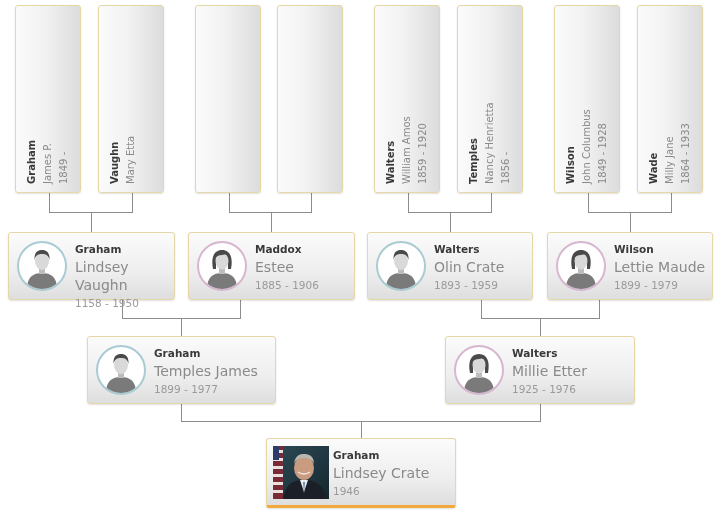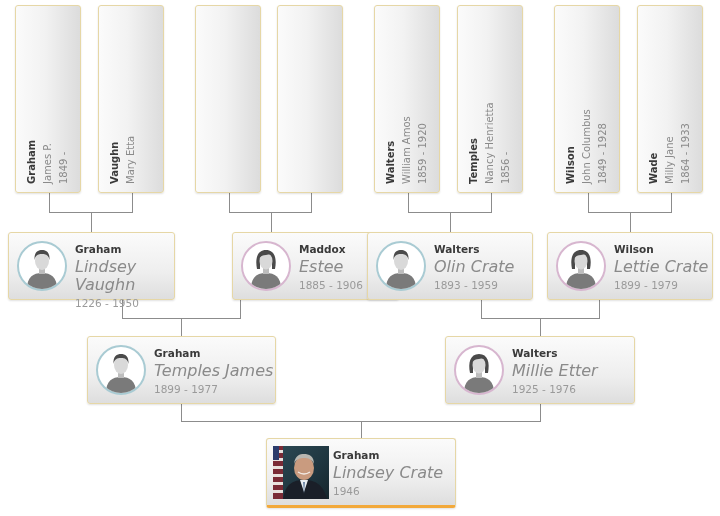--- a/index.html
+++ b/index.html
@@ -33,21 +33,21 @@
   }
   .avatar {
     position:absolute; left:8px; top:8px; width:50px; height:50px; border-radius:50%;
     background:#ffffff; box-sizing:border-box; overflow:hidden;
   }
   .avatar.male { border:2px solid #a9cbd3; }
   .avatar.female { border:2px solid #d7b6cf; }
   .avatar svg { position:absolute; left:0; top:0; }
   .info { position:absolute; left:66px; top:7px; }
   .info .surname { font-size:10.5px; font-weight:bold; color:#3a3a3a; line-height:18px; }
-  .info .given { font-size:16px; color:#8a8a8a; line-height:18px;font-style:italic; }
+  .info .given { font-size:14px; color:#8a8a8a; line-height:18px; }
   .info .dates { font-size:10.5px; color:#9a9a9a; line-height:18px; }
 
   .root { border-bottom:3px solid #f2a93b; height:70px; }
   .photo {
     position:absolute; left:6px; top:7px; width:56px; height:53px;
     background: linear-gradient(135deg, #2d4a55 0%, #1f3640 60%, #16262c 100%);
     overflow:hidden;
   }
 </style>
 </head>
@@ -150,25 +150,25 @@
     <svg width="46" height="46" viewBox="0 0 46 46">
       <path d="M8 46 C8 34 14 30 23 30 C32 30 38 34 38 46 Z" fill="#7a7a7a"></path>
       <rect x="20" y="24" width="6" height="7" fill="#bdbdbd"></rect>
       <ellipse cx="23" cy="18" rx="7" ry="9" fill="#d9d9d9"></ellipse>
       <path d="M15.5 17 C15 9 19 7 23 7 C27 7 31 9 30.5 17 C29.5 12 27 11 23 11 C19 11 16.5 12 15.5 17 Z" fill="#4a4a4a"></path>
     </svg>
   </div>
   <div class="info">
     <div class="surname">Graham</div>
     <div class="given">Lindsey Vaughn</div>
-    <div class="dates">1226 - 1950</div>
-  </div>
-</div>
-
-<div class="hbox" style="left:188px;top:232px;width:167px;margin-left:44px;">
+    <div class="dates">1158 - 1950</div>
+  </div>
+</div>
+
+<div class="hbox" style="left:188px;top:232px;width:167px;">
   <div class="avatar female">
     <svg width="46" height="46" viewBox="0 0 46 46">
       <path d="M8 46 C8 34 14 30 23 30 C32 30 38 34 38 46 Z" fill="#7a7a7a"></path>
       <path d="M14 26 C12 16 14 7 23 7 C32 7 34 16 32 26 L29 26 L29 16 L17 16 L17 26 Z" fill="#4a4a4a"></path>
       <rect x="20" y="24" width="6" height="7" fill="#bdbdbd"></rect>
       <ellipse cx="23" cy="18" rx="6.5" ry="8.5" fill="#d9d9d9"></ellipse>
       <path d="M16 15 C17 9 20 8 23 8 C27 8 30 10 30 15 C28 11 25 11 23 12 C20 12 18 13 16 15 Z" fill="#4a4a4a"></path>
     </svg>
   </div>
   <div class="info">
@@ -199,21 +199,21 @@
     <svg width="46" height="46" viewBox="0 0 46 46">
       <path d="M8 46 C8 34 14 30 23 30 C32 30 38 34 38 46 Z" fill="#7a7a7a"></path>
       <path d="M14 26 C12 16 14 7 23 7 C32 7 34 16 32 26 L29 26 L29 16 L17 16 L17 26 Z" fill="#4a4a4a"></path>
       <rect x="20" y="24" width="6" height="7" fill="#bdbdbd"></rect>
       <ellipse cx="23" cy="18" rx="6.5" ry="8.5" fill="#d9d9d9"></ellipse>
       <path d="M16 15 C17 9 20 8 23 8 C27 8 30 10 30 15 C28 11 25 11 23 12 C20 12 18 13 16 15 Z" fill="#4a4a4a"></path>
     </svg>
   </div>
   <div class="info">
     <div class="surname">Wilson</div>
-    <div class="given">Lettie Crate</div>
+    <div class="given">Lettie Maude</div>
     <div class="dates">1899 - 1979</div>
   </div>
 </div>
 
 <div class="hbox" style="left:87px;top:336px;width:189px;">
   <div class="avatar male">
     <svg width="46" height="46" viewBox="0 0 46 46">
       <path d="M8 46 C8 34 14 30 23 30 C32 30 38 34 38 46 Z" fill="#7a7a7a"></path>
       <rect x="20" y="24" width="6" height="7" fill="#bdbdbd"></rect>
       <ellipse cx="23" cy="18" rx="7" ry="9" fill="#d9d9d9"></ellipse>

